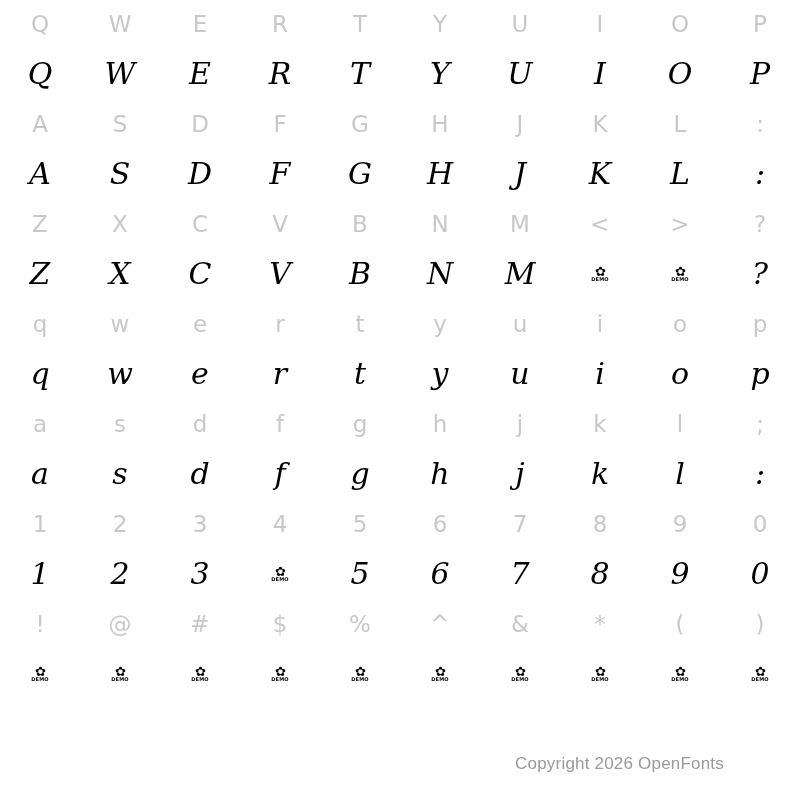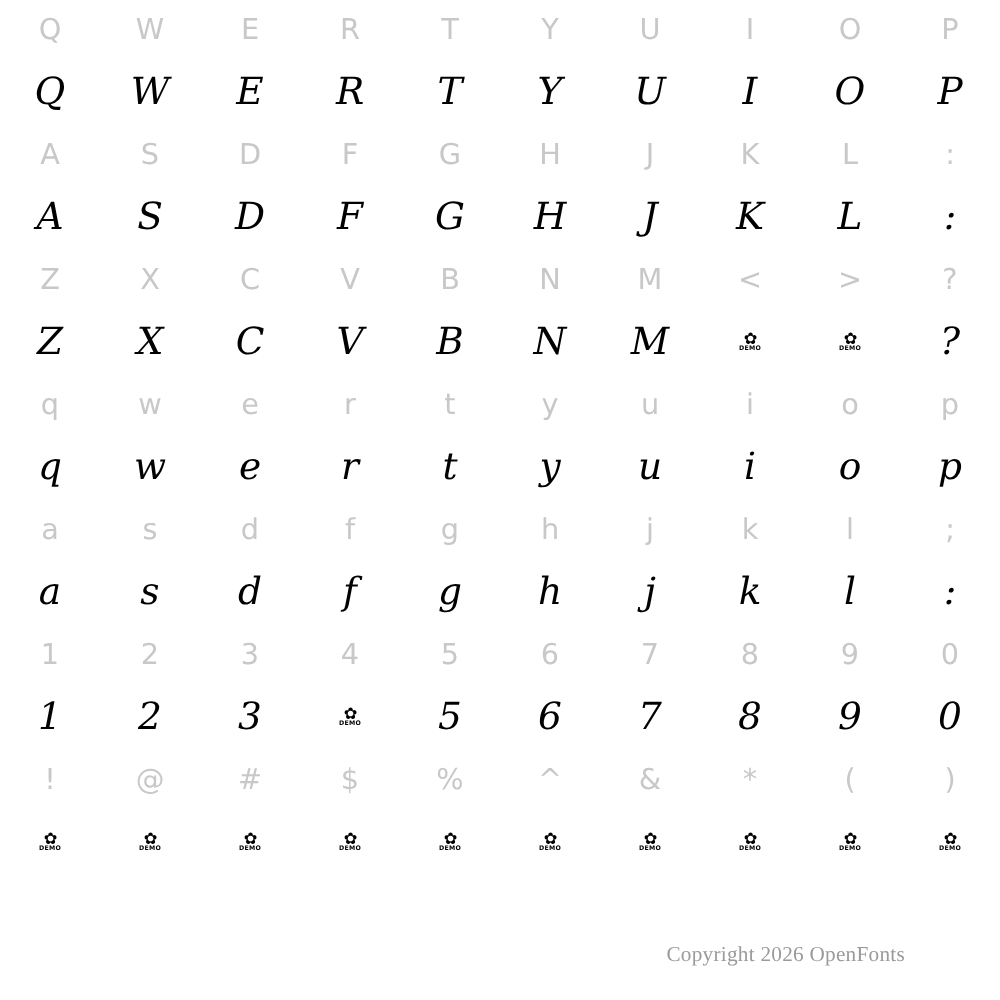--- a/index.html
+++ b/index.html
@@ -75,21 +75,21 @@
     font-size: 5px;
     letter-spacing: 0.2px;
     color: #000;
     line-height: 6px;
   }
   .footer {
     position: absolute;
     right: 76px;
     bottom: 26px;
     color: #9a9a9a;
-    font-family: Liberation Serif, serif;
+    font-family: Liberation Sans, sans-serif;
     font-size: 17px;
     letter-spacing: 0.2px;
   }
 </style>
 </head>
 <body>
 
 <div class="sheet">
   <div class="grid" id="grid">
       <div class="cell key">Q</div>

